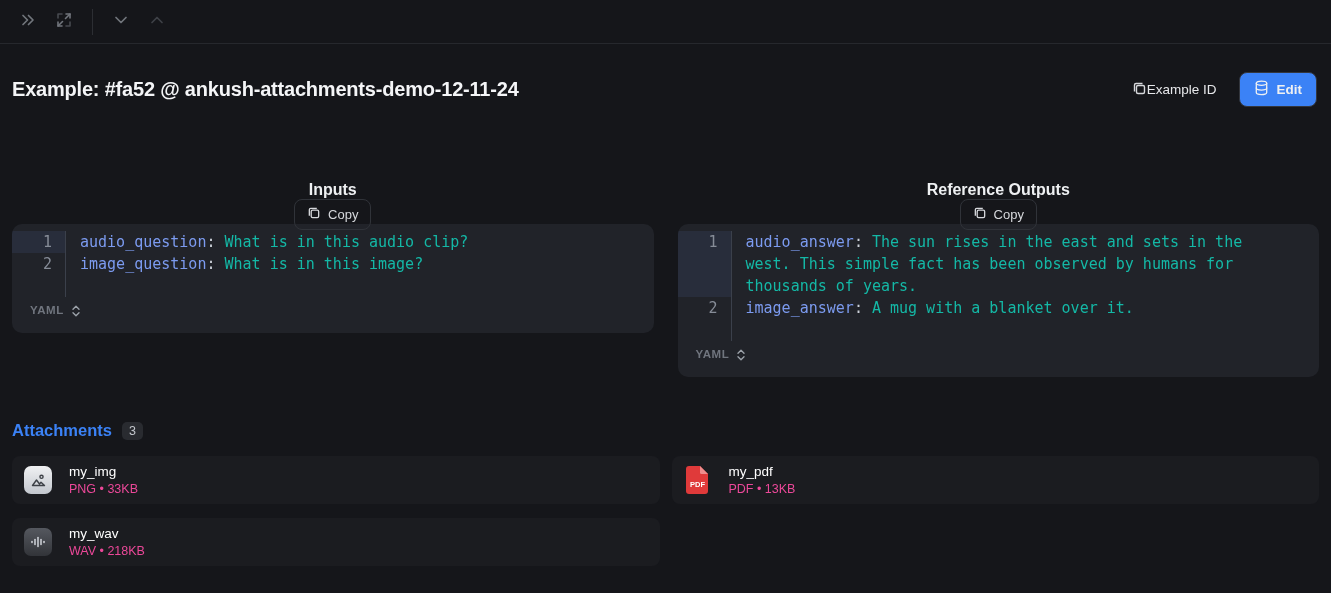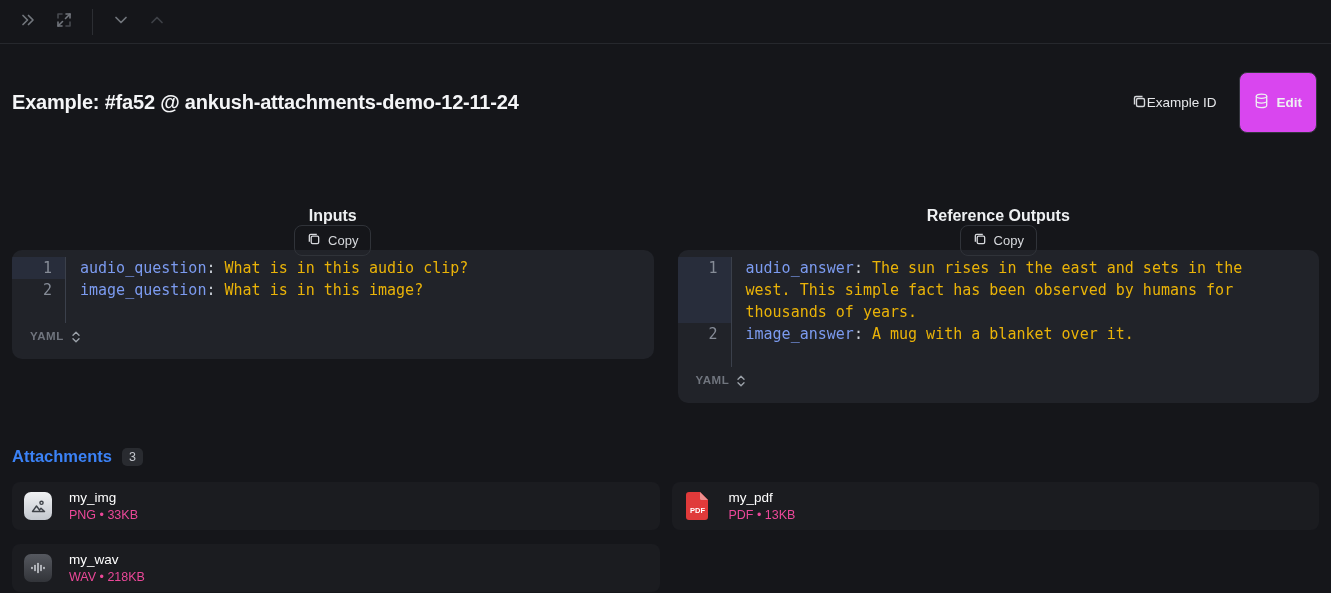--- a/index.html
+++ b/index.html
@@ -16,35 +16,35 @@
   .tool-btn + .tool-btn { margin-left:8px; }
   .tool-btn svg { stroke:#71757c; }
   .tool-btn.disabled svg { stroke:#3e4147; }
   .v-divider { width:1px; height:26px; background:#2c2e33; margin:0 14px; }
   
   .page-header { margin:28px 14px 0 12px; display:flex; align-items:center; justify-content:space-between; }
   .page-title { font-size:20px; font-weight:700; color:#f4f5f7; letter-spacing:-0.2px; }
   .header-actions { display:flex; align-items:center; gap:14px; }
   .ghost-btn { display:flex; align-items:center; font-size:13.5px; color:#e6e7ea; cursor:pointer; padding:6px 8px; border-radius:8px; }
   .outline-btn { display:flex; align-items:center; gap:8px; font-size:13.5px; font-weight:600; color:#eef0f2;
-                 border:1px solid #33363d; border-radius:8px; padding:20px 14px; cursor:pointer; background:#d946ef; }
+                 border:1px solid #33363d; border-radius:8px; padding:7px 14px; cursor:pointer; background:#3b82f6; }
   
   .main-grid { margin:74px 12px 0 12px; display:grid; grid-template-columns:1fr 1fr; column-gap:24px; align-items:start; }
   .section-head { display:flex; align-items:center; justify-content:space-between; height:30px; margin-bottom:13px;flex-direction:column; }
   .section-title { font-size:16px; font-weight:700; color:#eef0f2; }
   .copy-btn { display:flex; align-items:center; gap:7px; font-size:13px; color:#d6d8dc;
               border:1px solid #303339; border-radius:8px; padding:6px 12px; cursor:pointer; background:transparent;justify-content:flex-end; }
   
   .code-card { background:#212329; border-radius:10px; overflow:hidden; }
   .code-lines { padding-top:7px; font-family:"DejaVu Sans Mono","Liberation Mono",monospace; font-size:15px; line-height:22px; }
   .line { display:flex; align-items:stretch; }
   .ln { flex:0 0 54px; text-align:right; padding-right:13px; border-right:1px solid #3b404b; color:#868c97; }
   .ln.active { background:#282d3b; }
   .codetext { flex:1; padding:0 16px 0 14px; white-space:pre-wrap; overflow-wrap:break-word; min-height:22px; max-width:574px; }
-  .k { color:#7c9bf0; } .sep { color:#ccd1d9; } .v { color:#eab308; }
+  .k { color:#7c9bf0; } .sep { color:#ccd1d9; } .v { color:#14b8a6; }
   .lang-row { display:flex; align-items:flex-start; gap:7px; padding:7px 0 11px 18px; cursor:pointer; }
   .lang-label { font-size:11.5px; font-weight:600; letter-spacing:0.6px; color:#70757e; }
   
   .attachments { margin:44px 12px 0 12px; }
   .attach-head { display:flex; align-items:center; gap:10px; margin-bottom:16px; }
   .attach-title { font-size:16.5px; font-weight:700; color:#3b82f6; }
   .count-badge { background:#292b30; color:#c3c6cc; font-size:12.5px; border-radius:5px; padding:2px 7px; }
   .attach-grid { display:grid; grid-template-columns:1fr 1fr; gap:14px 12px; }
   .attach-card { height:48px; background:#1b1c20; border-radius:8px; display:flex; align-items:center; gap:17px; padding:0 12px; cursor:pointer; }
   .file-icon { width:28px; height:28px; border-radius:7px; display:flex; align-items:center; justify-content:center; flex:0 0 28px; }

